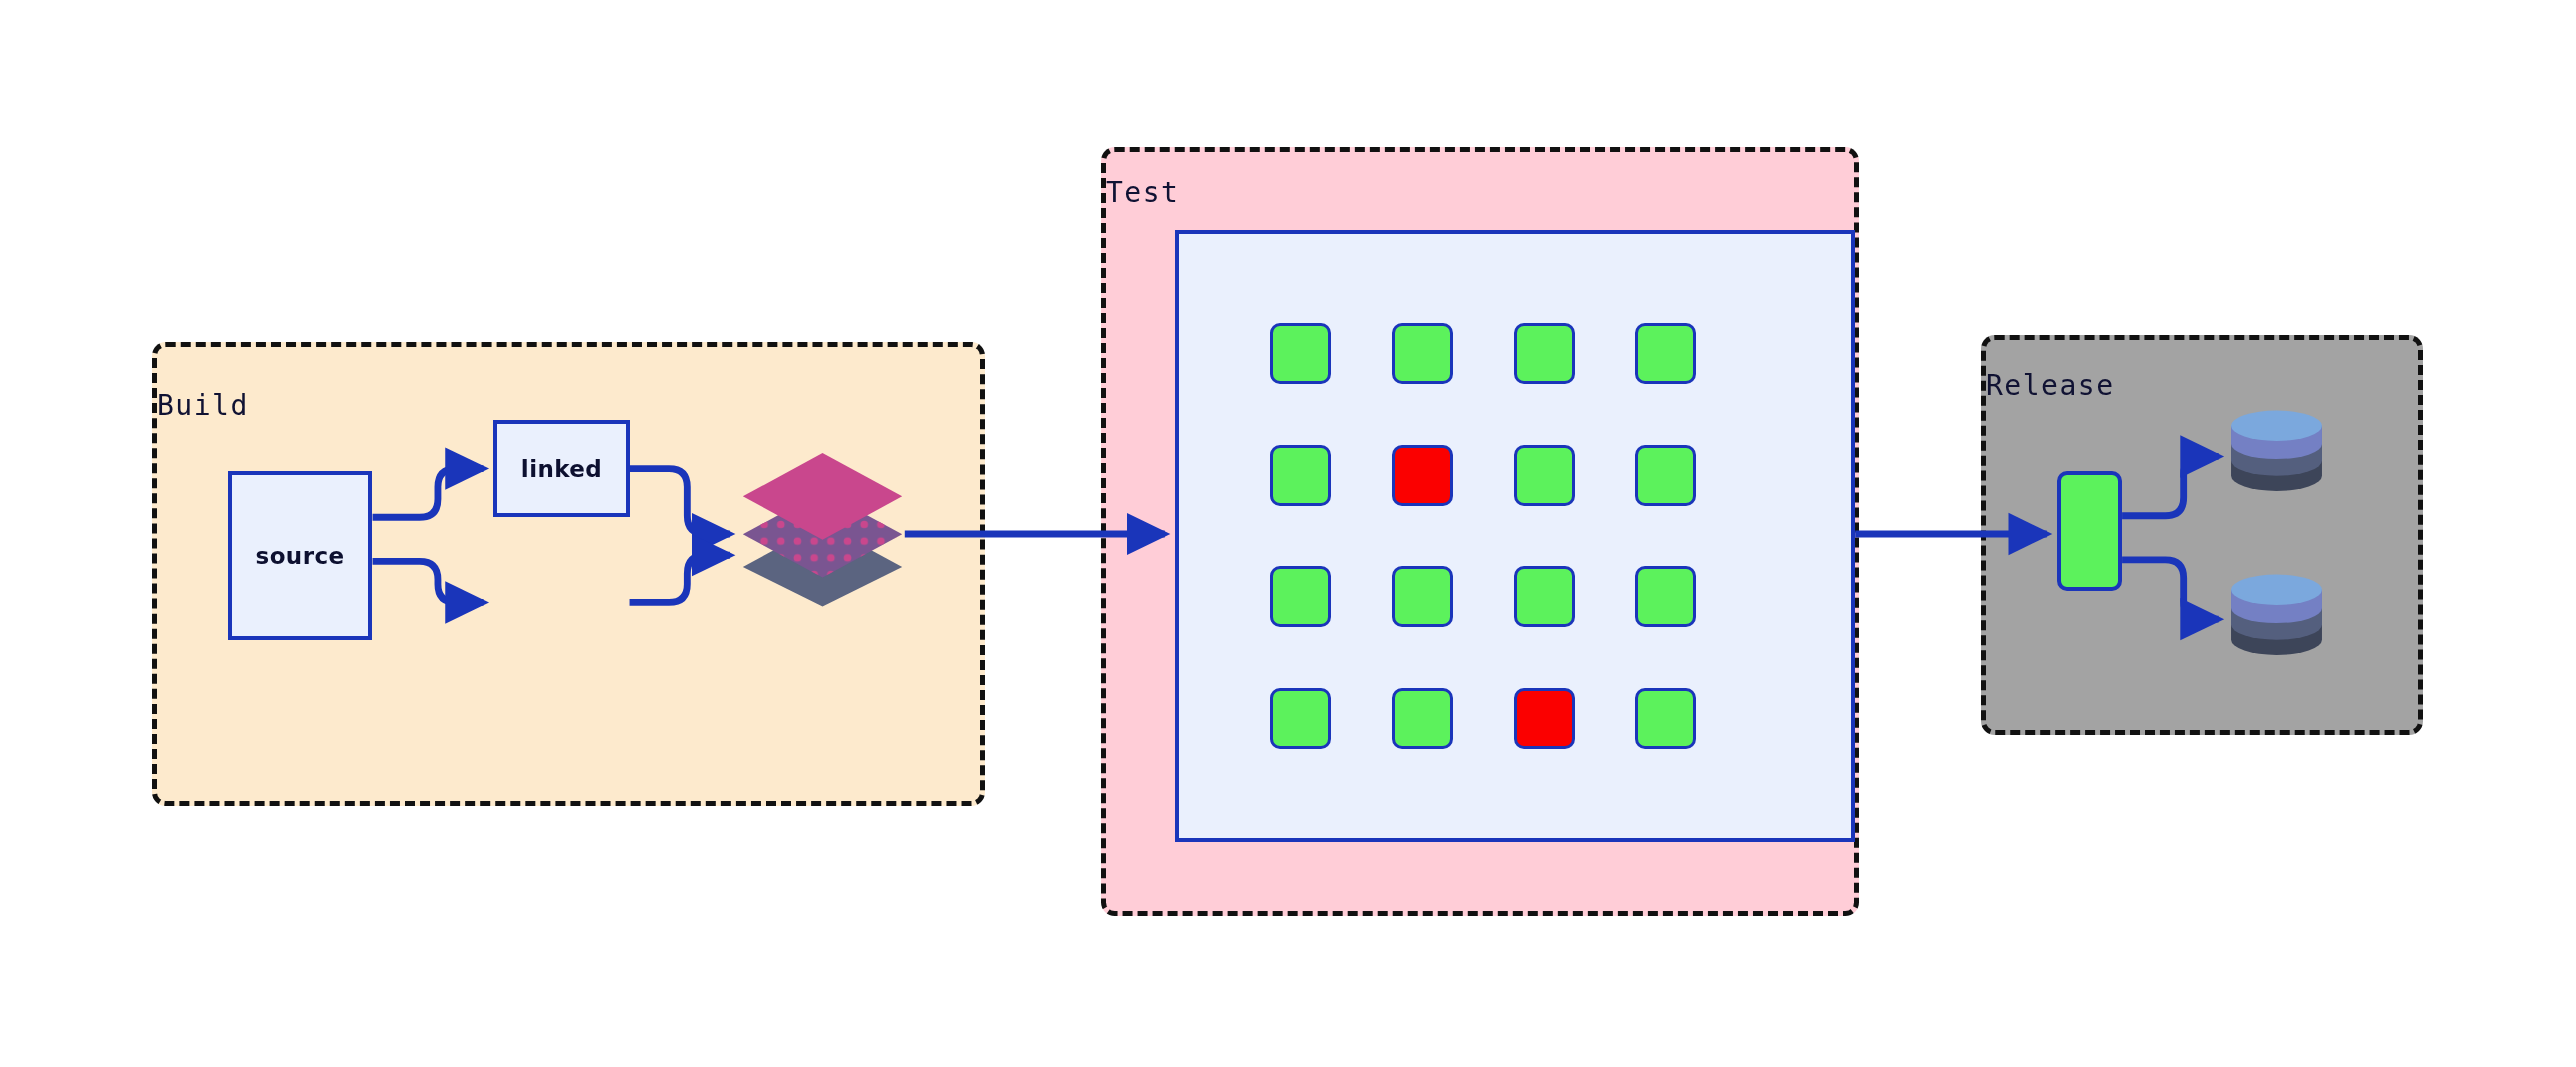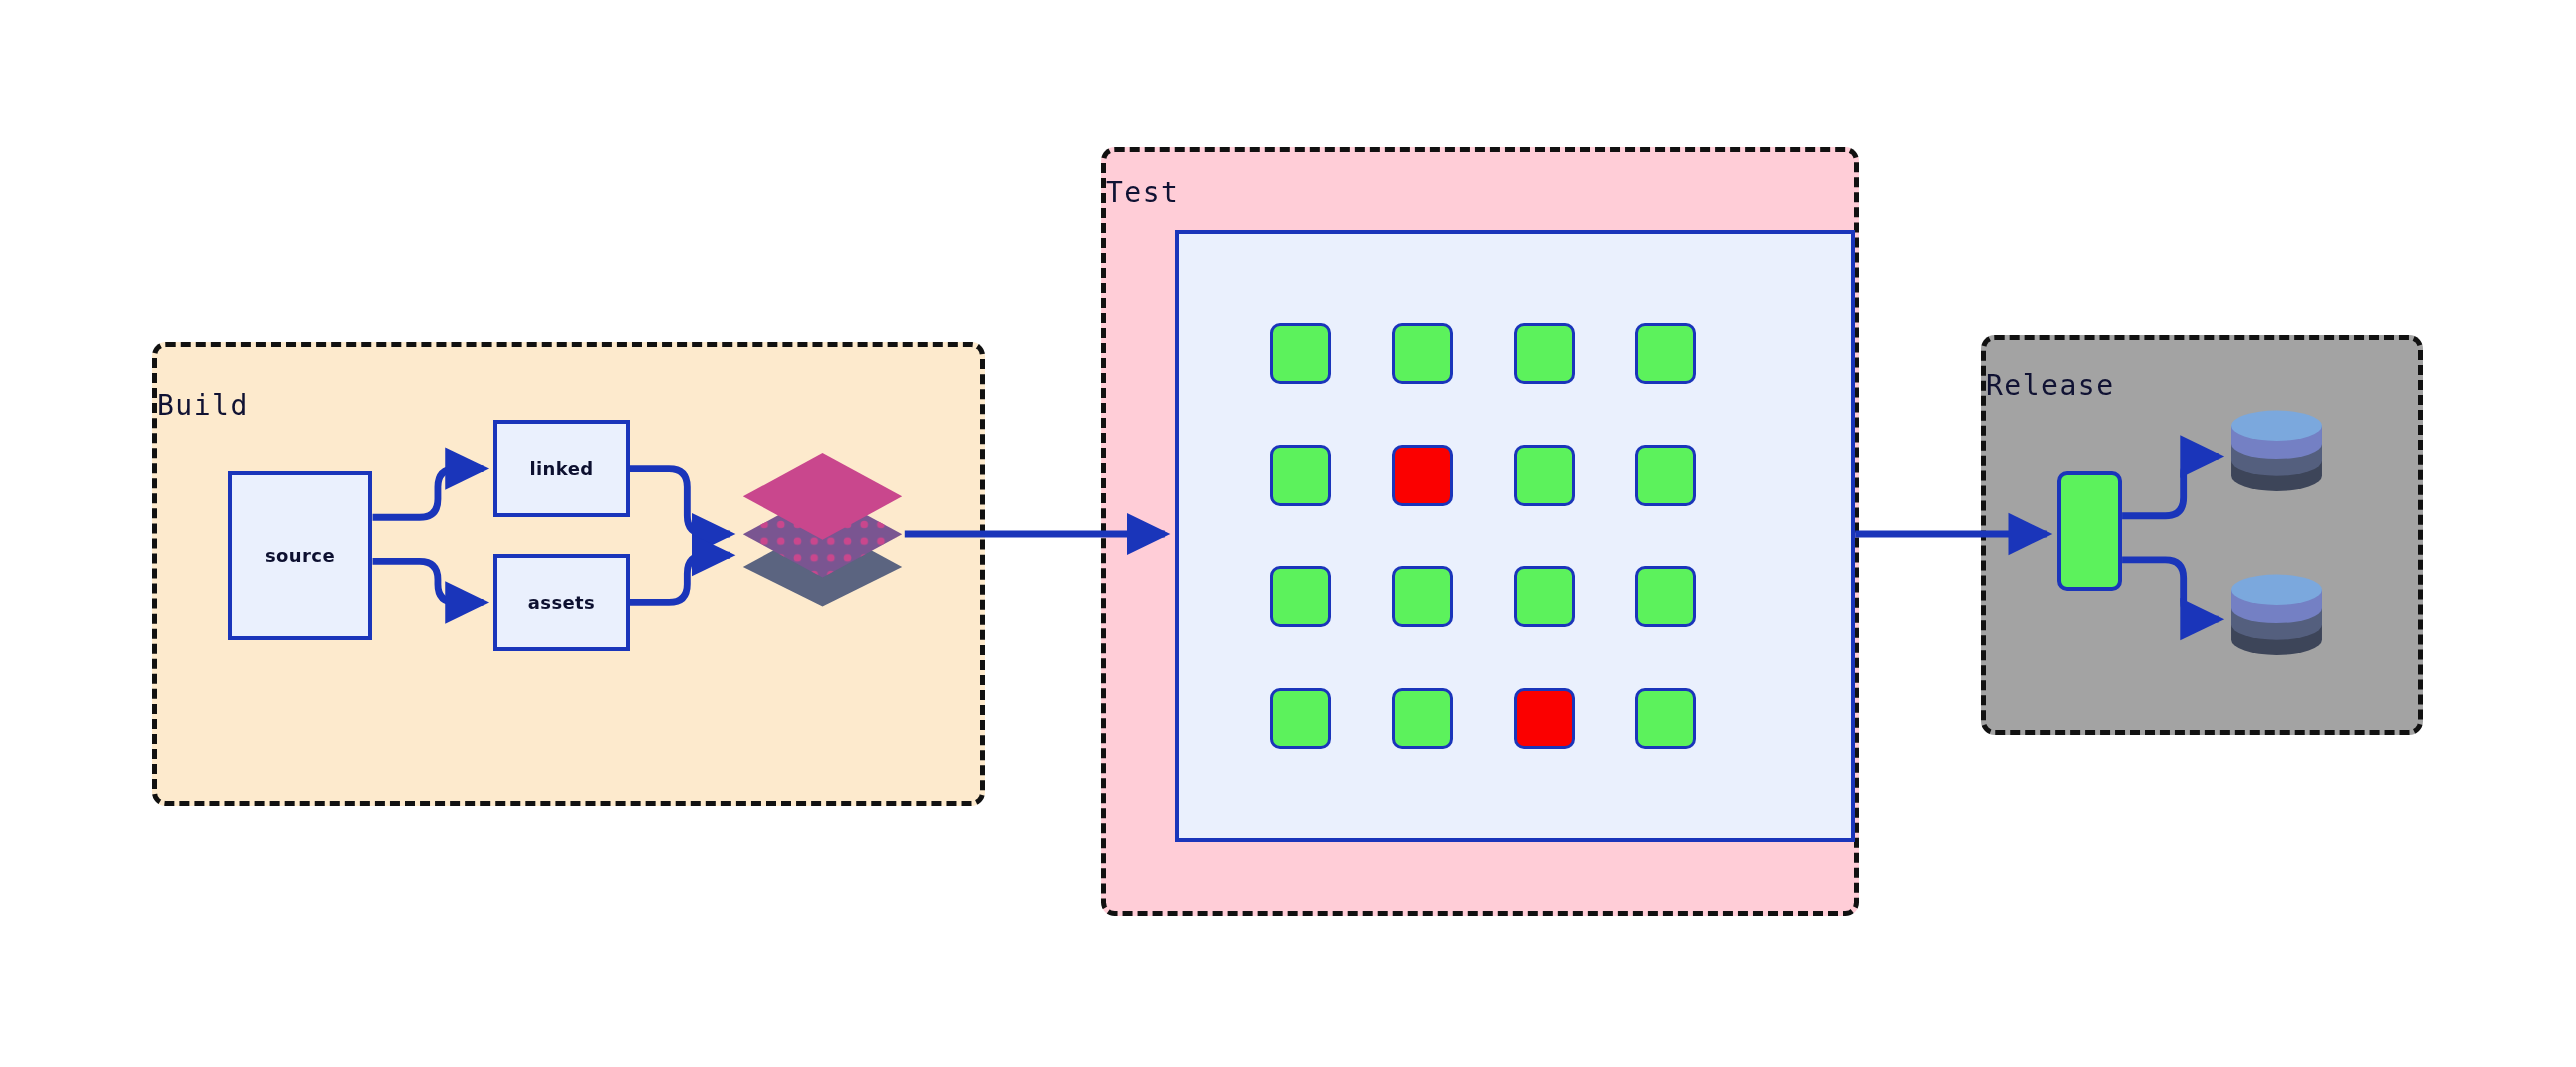--- a/index.html
+++ b/index.html
@@ -66,21 +66,21 @@
     box-sizing: border-box;
     background: #eaf0fd;
     border: 4.6px solid #1a35ba;
     display: flex;
     align-items: center;
     justify-content: center;
   }
   .node-label {
     font-family: "DejaVu Sans", "Liberation Sans", sans-serif;
     font-weight: bold;
-    font-size: 18px;
+    font-size: 23px;
     color: #0d1030;
     letter-spacing: 0.4px;
   }
   #node-source  { left: 228px; top: 471px;  width: 144px; height: 169px; }
   #node-linked  { left: 493px; top: 420px;  width: 137px; height: 97px; }
   #node-assets  { left: 493px; top: 554px;  width: 137px; height: 97px; }
 
   
   #test-panel {
     position: absolute;
@@ -143,23 +143,20 @@
   </div>
 
   <div class="node-box" id="node-source">
     <span class="node-label">source</span>
   </div>
 
   <div class="node-box" id="node-linked">
     <span class="node-label">linked</span>
   </div>
 
-  <div class="node-box" id="node-assets">
-    <span class="node-label">assets</span>
-  </div>
 
   <svg id="layers-icon" viewBox="0 0 220 210">
     <defs>
       <pattern id="layerDots" width="22" height="22" patternUnits="userSpaceOnUse">
         <circle cx="11" cy="11" r="5" fill="#c9478d"></circle>
       </pattern>
       <clipPath id="midClip">
         <polygon points="110,55 215,112 110,169 5,112"></polygon>
       </clipPath>
     </defs>

